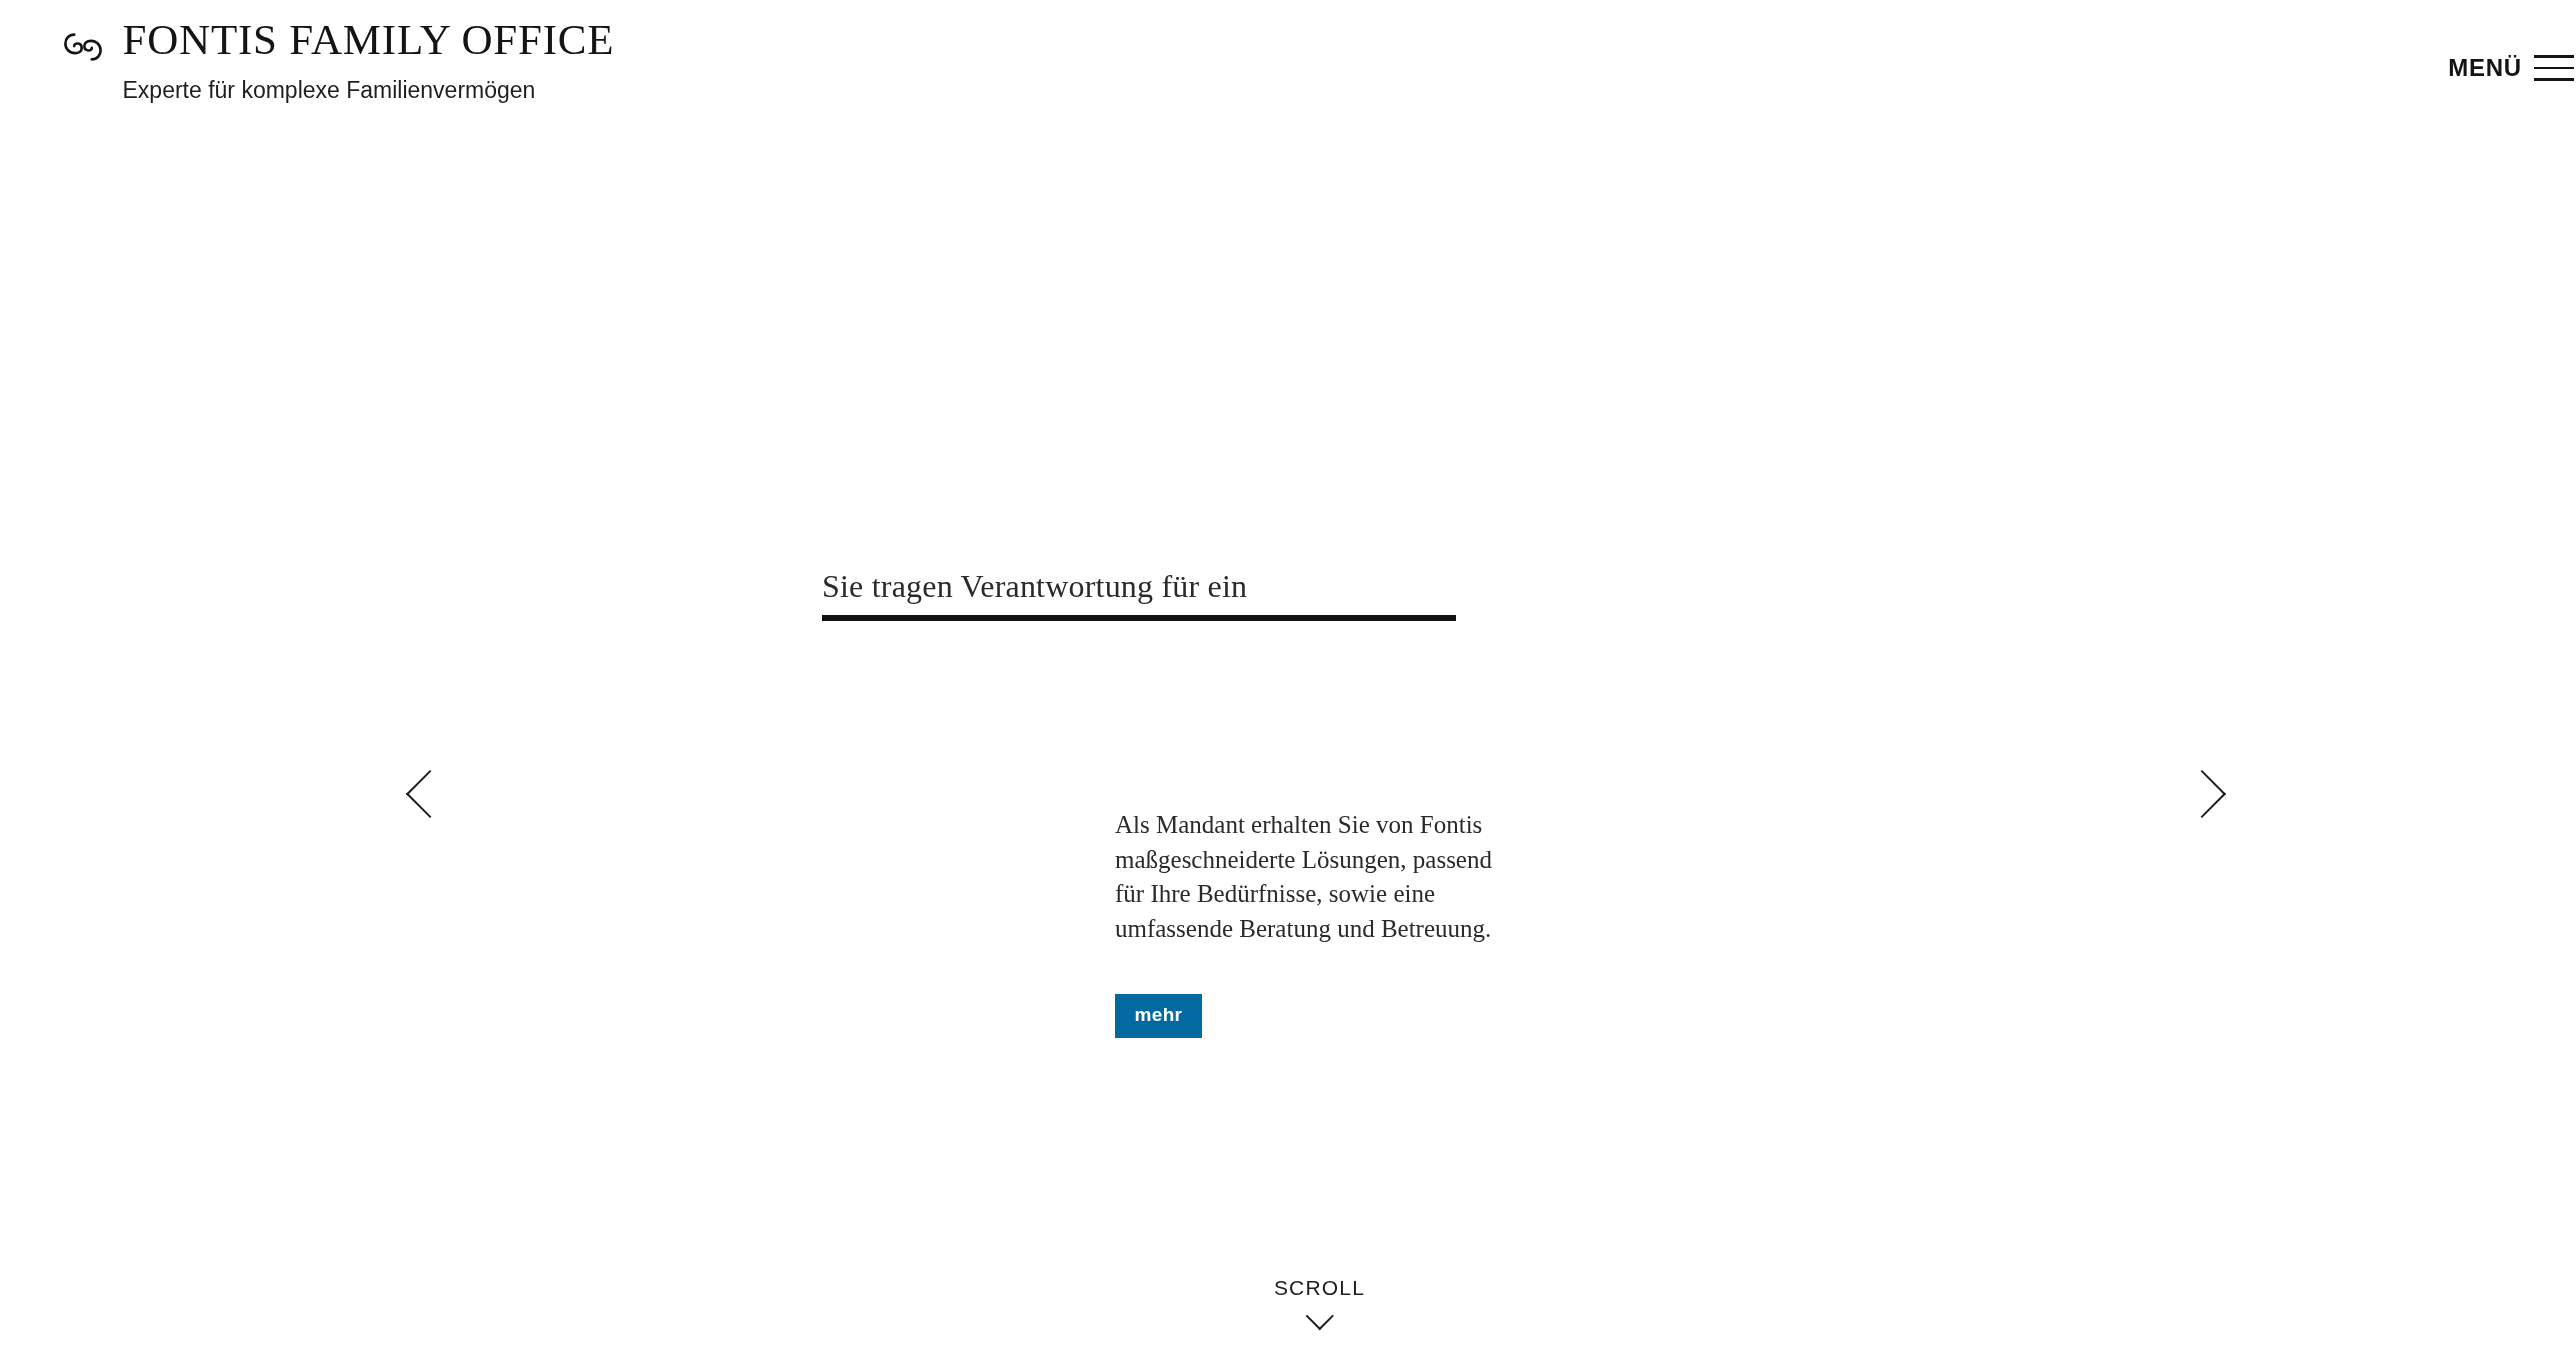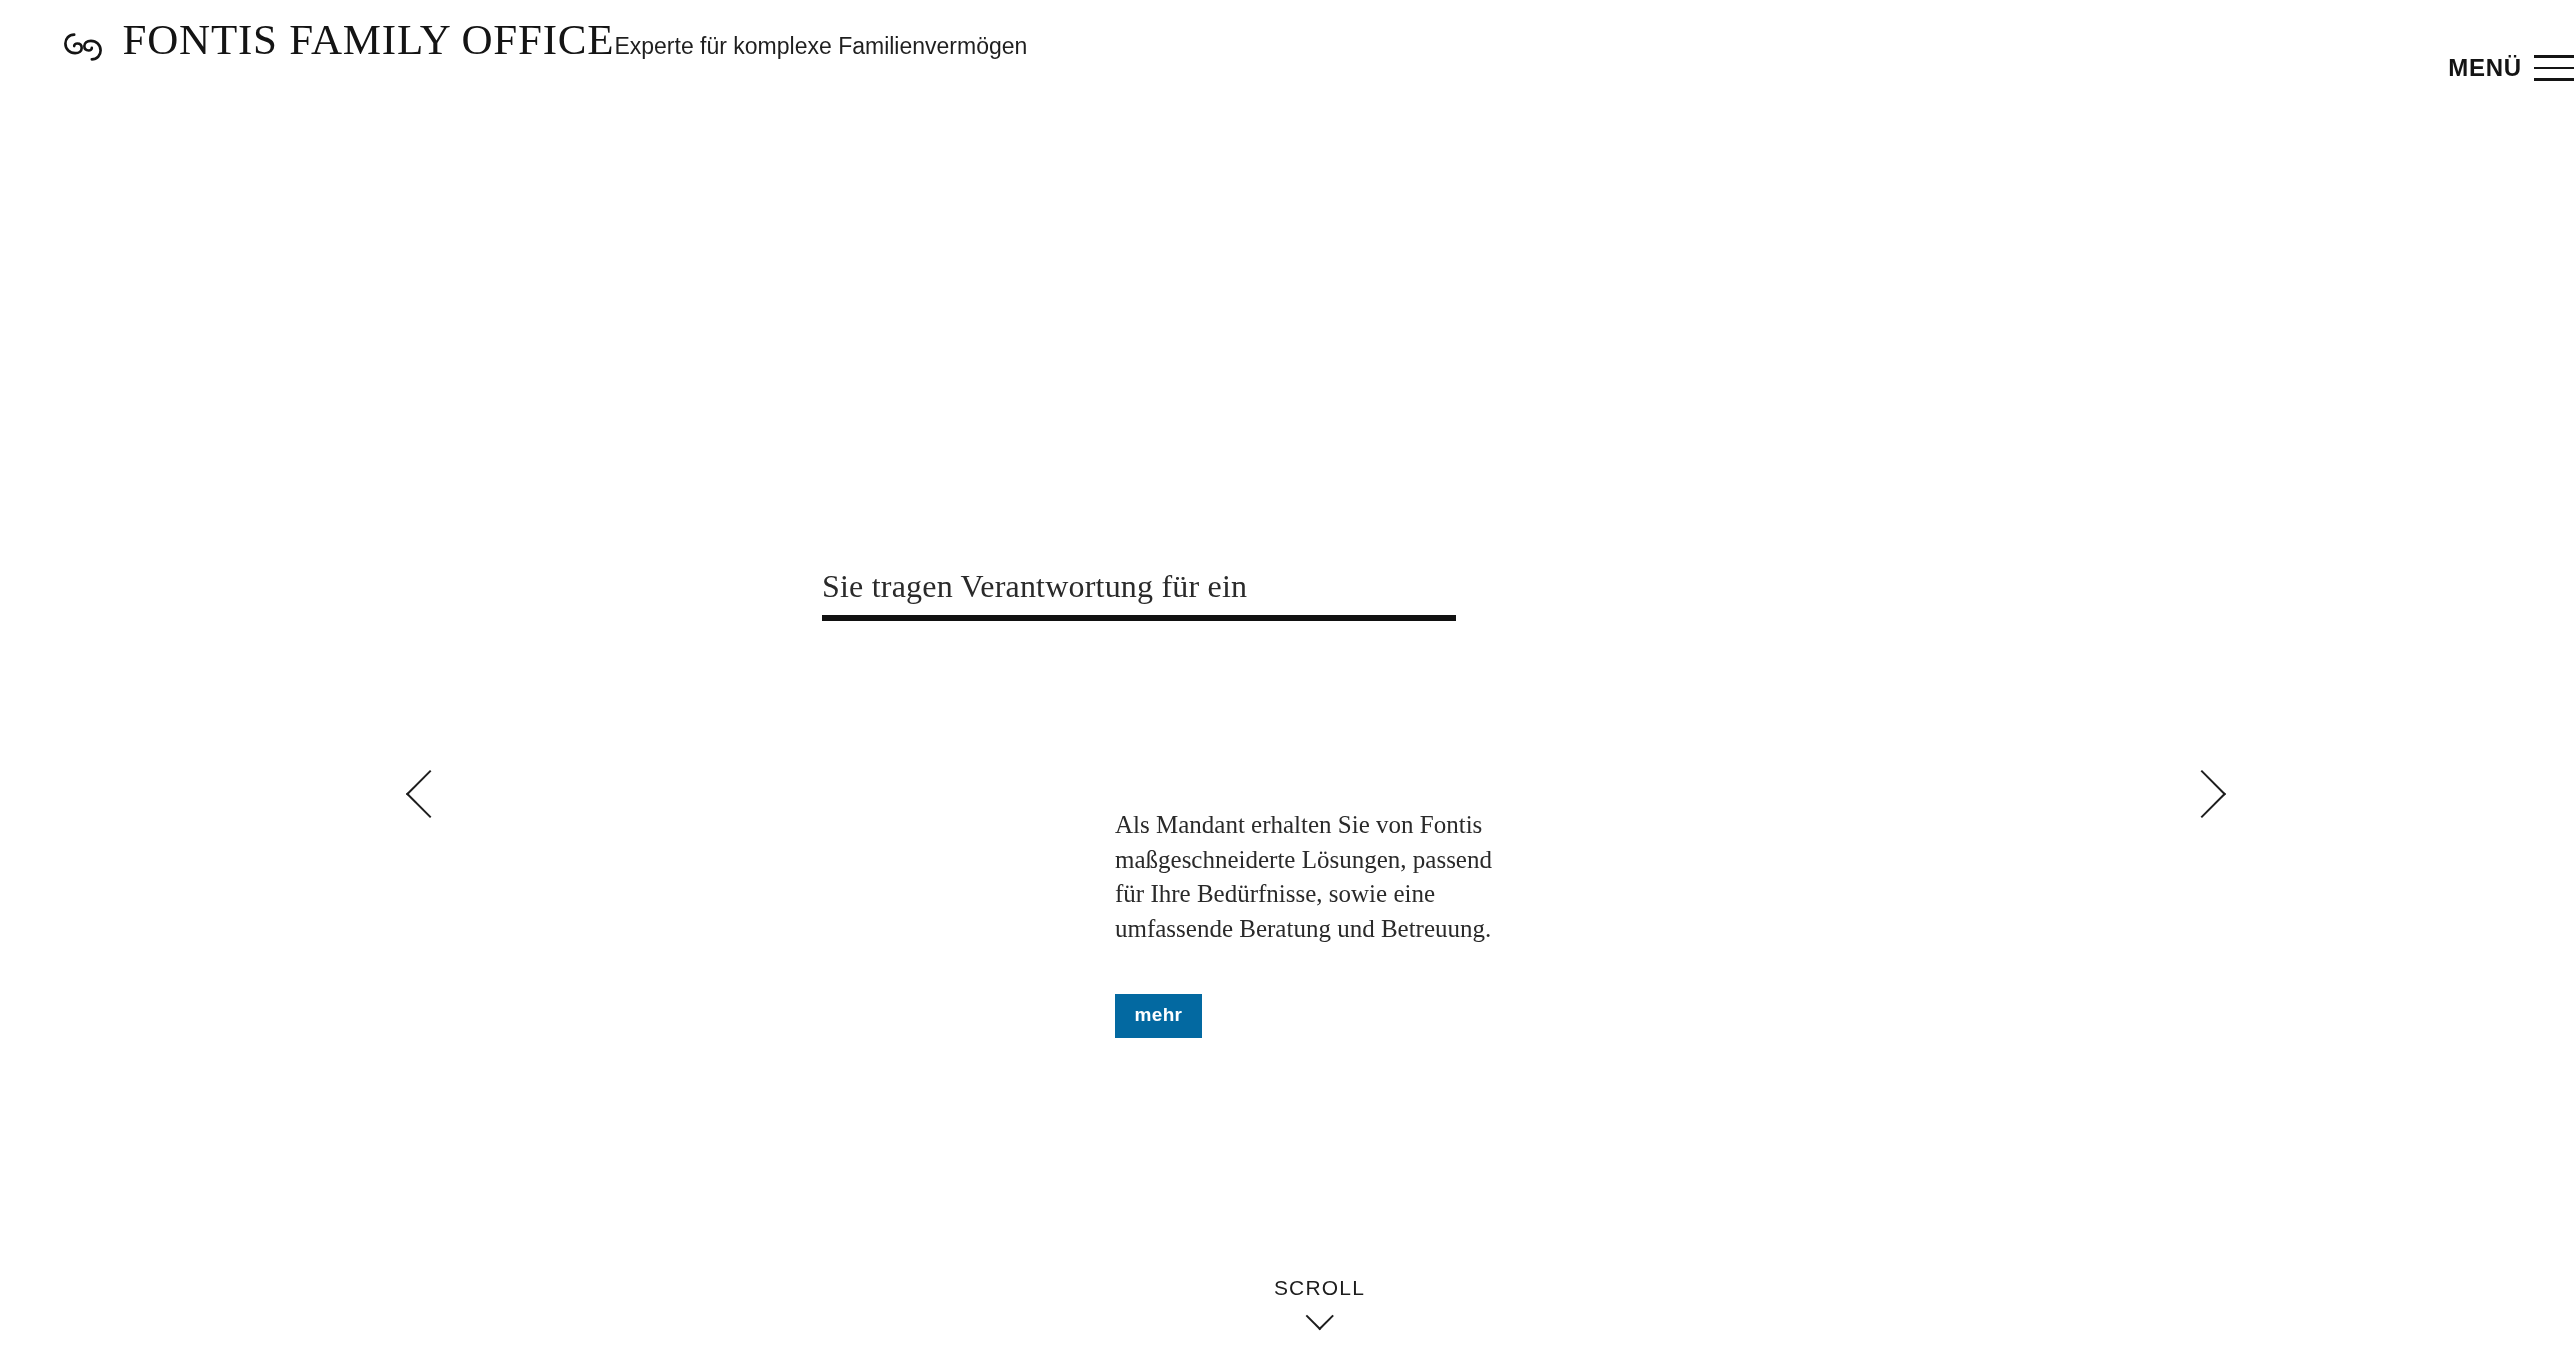--- a/index.html
+++ b/index.html
@@ -45,21 +45,21 @@
 
   .brand-mark {
     width: 44px;
     height: 44px;
     margin-top: 7.2px;
     flex: none;
   }
 
   .brand-text {
     display: flex;
-    flex-direction: row;
+    flex-direction: column;
   }
 
   .brand-title {
     font-family: "Liberation Serif", serif;
     font-size: 43px;
     line-height: 1.04;
     letter-spacing: 0.8px;
     color: #141414;
     white-space: nowrap;
   }

